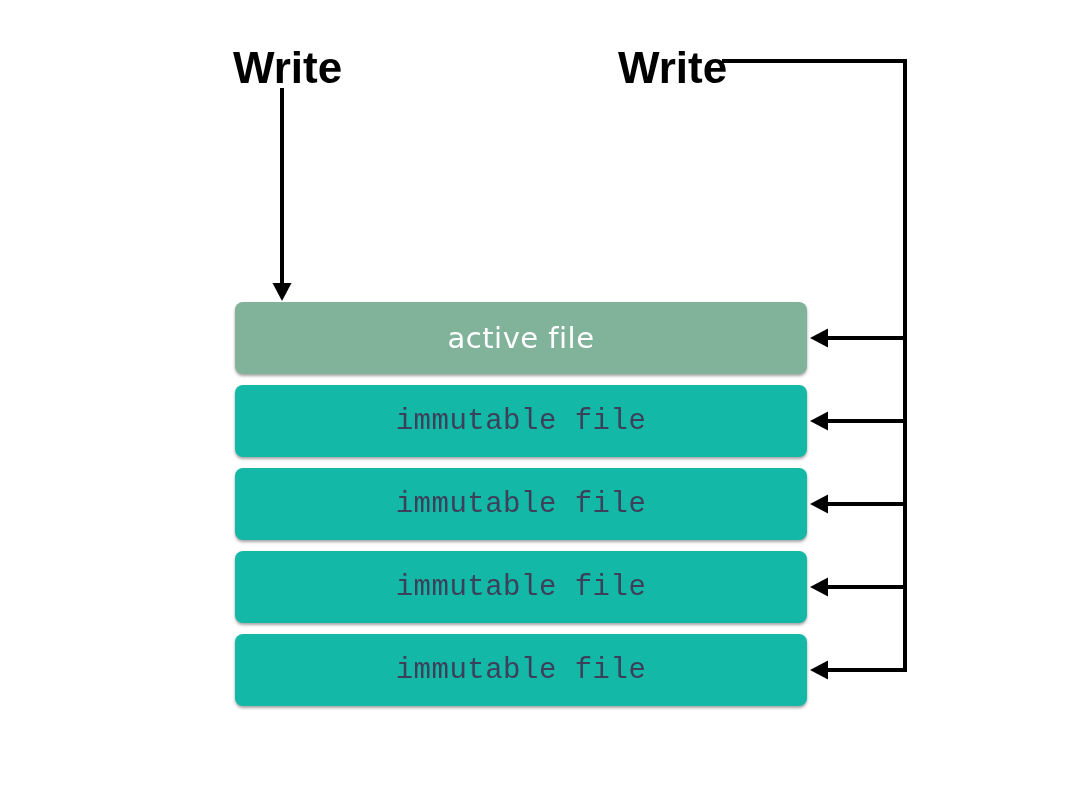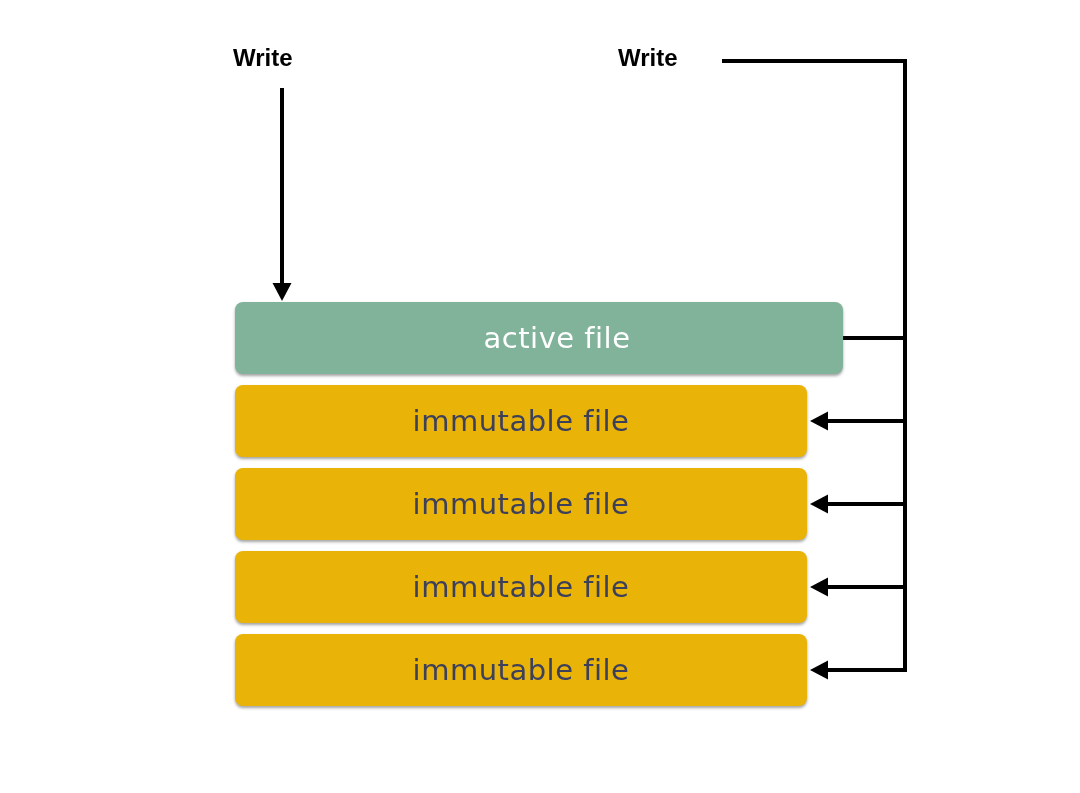--- a/index.html
+++ b/index.html
@@ -11,21 +11,21 @@
     position: relative;
     width: 1080px;
     height: 793px;
     background: #ffffff;
     overflow: hidden;
     font-family: "Liberation Sans", sans-serif;
   }
   .flow-label {
     position: absolute;
     font-family: "Liberation Sans", sans-serif;
-    font-size: 24px;
+    font-size: 44px;
     font-weight: 700;
     color: #000000;
     line-height: 1;
     white-space: nowrap;
   }
   #write-label { left: 233px; top: 46px; }
   #read-label  { left: 618px; top: 46px; }
 
   #arrow-layer {
     position: absolute;
@@ -56,25 +56,25 @@
     justify-content: center;
     box-shadow: 0 2px 3px rgba(90, 90, 90, 0.55);
     font-family: "DejaVu Sans", "Liberation Sans", sans-serif;
     font-size: 29px;
     font-weight: 500;
     letter-spacing: 0.5px;
   }
   .file-box.active {
     background: #81b29a;
     color: #ffffff;
-    padding-left: 36px;
   }
   .file-box.immutable {
-    background: #eab308;
+    background: #14b8a6;
     color: #3d405b;
+    font-family: Liberation Mono, monospace;
   }
   #box-0 { top: 302px; }
   #box-1 { top: 385px; }
   #box-2 { top: 468px; }
   #box-3 { top: 551px; }
   #box-4 { top: 634px; }
 </style>
 </head>
 <body>
 

